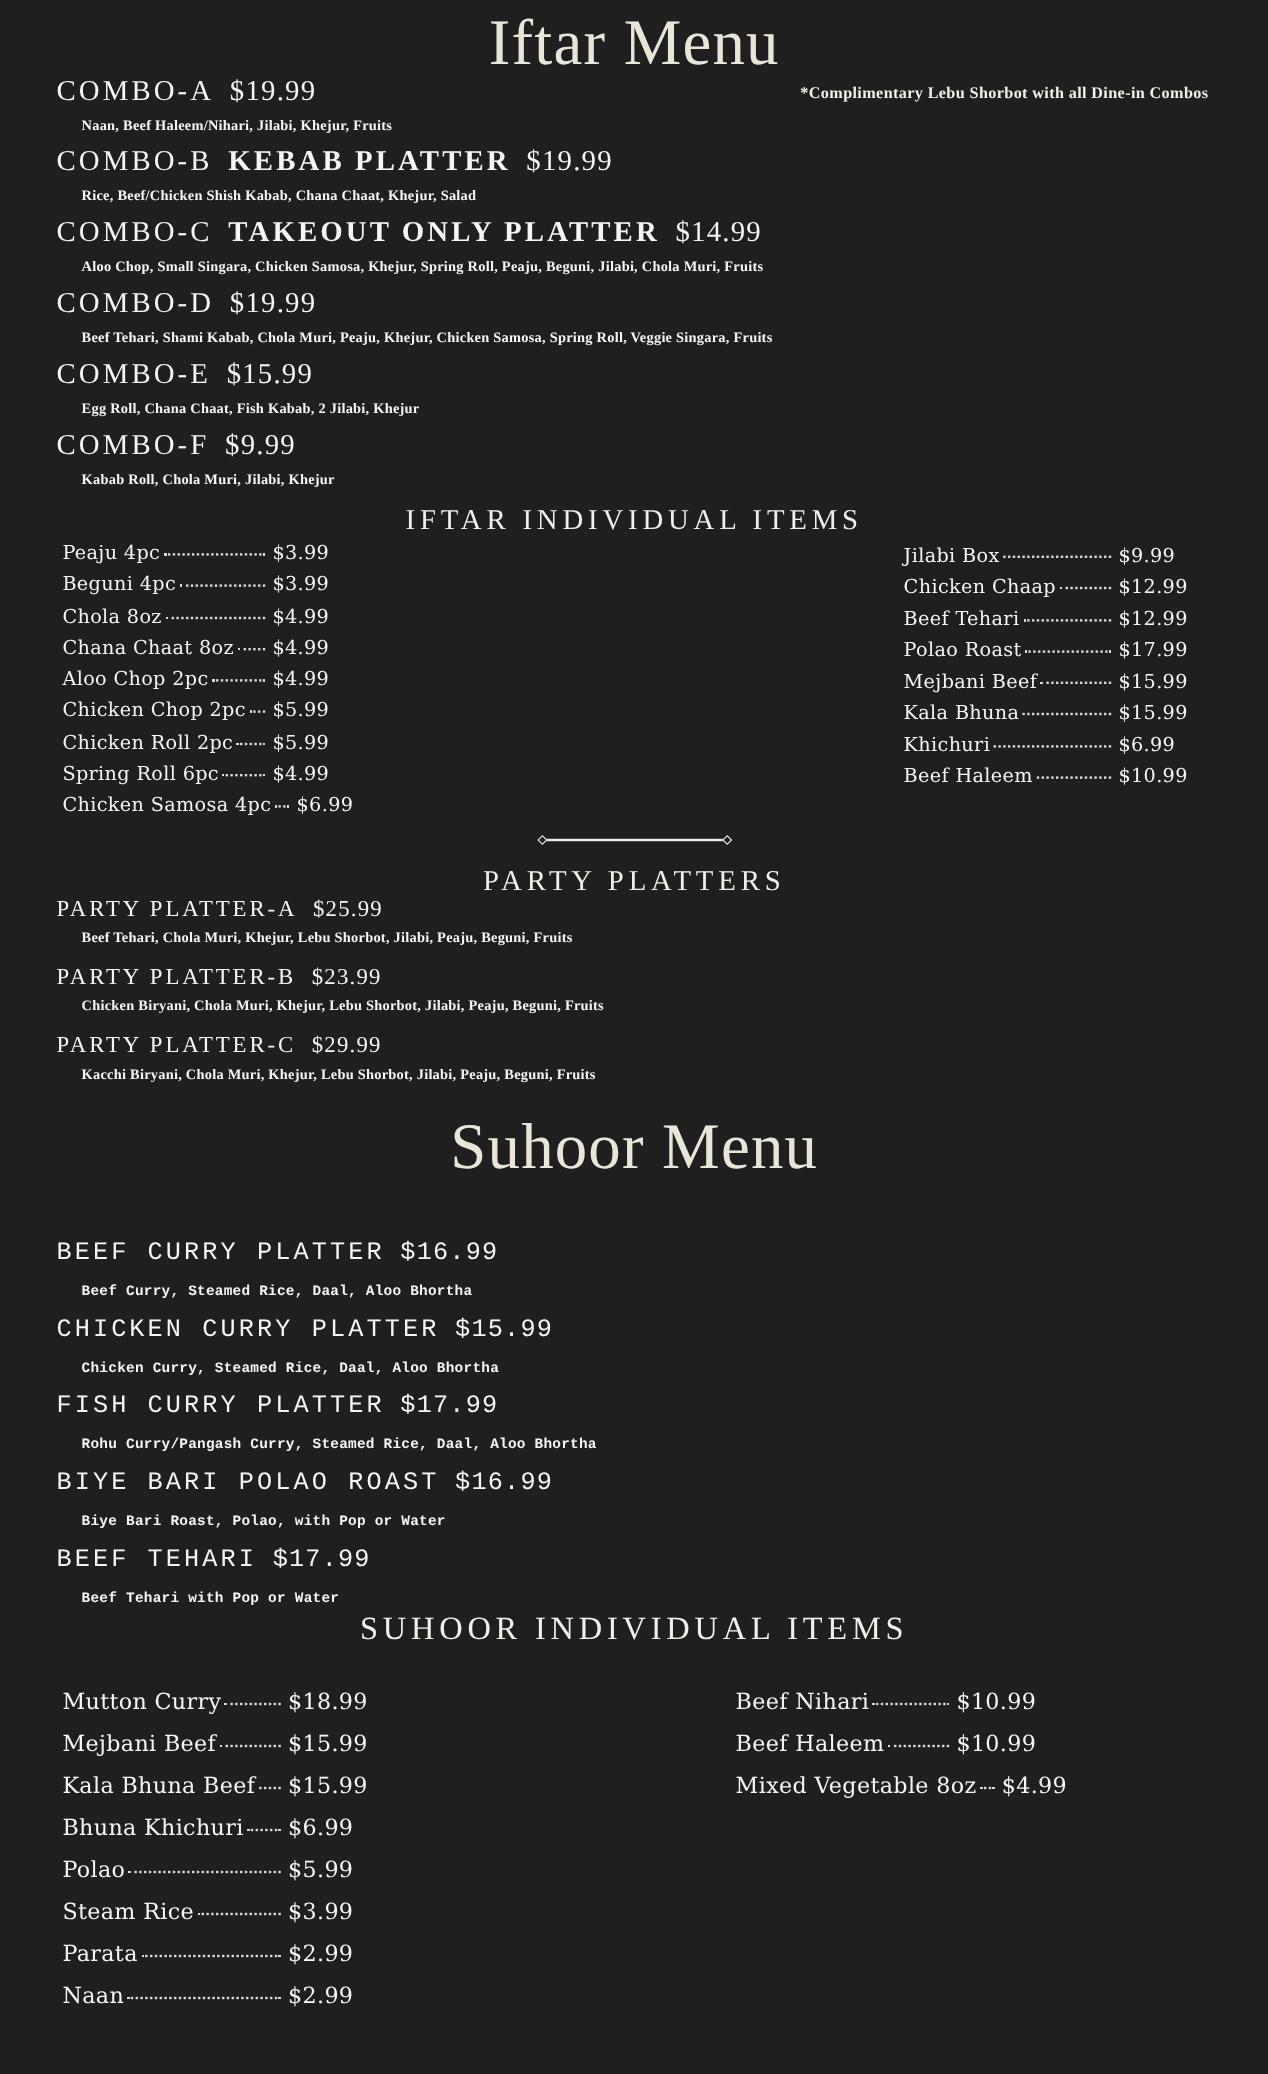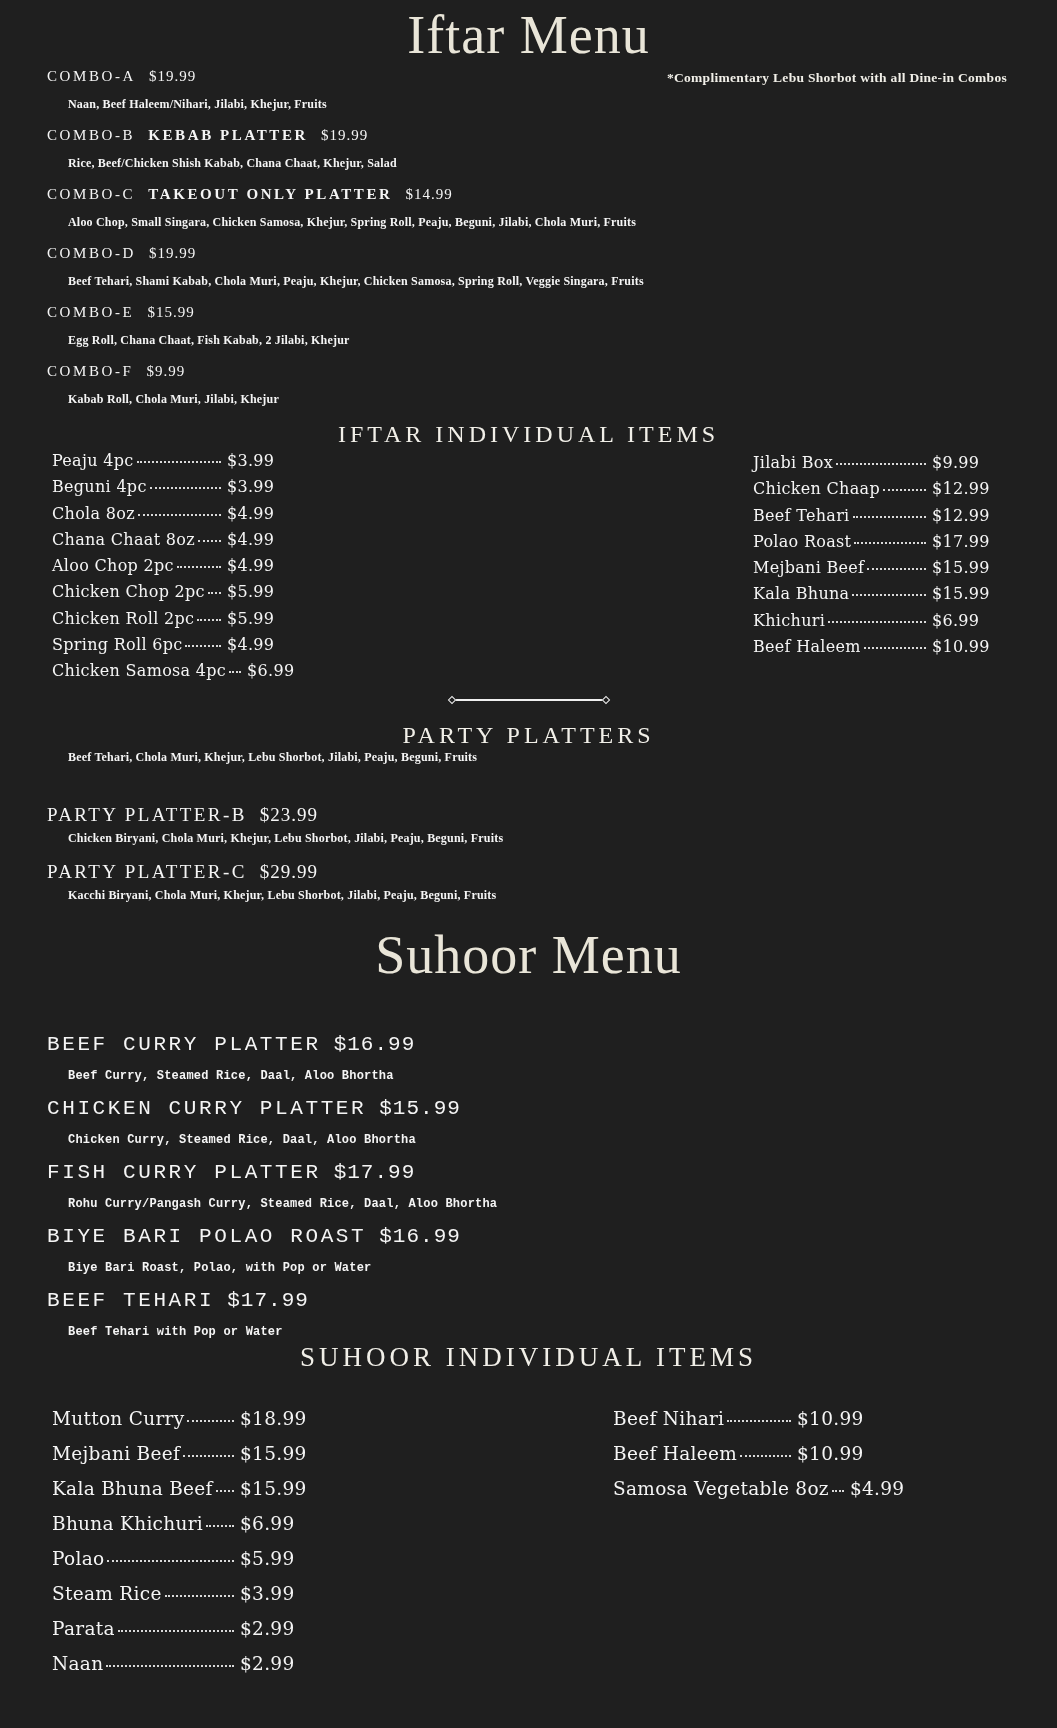--- a/index.html
+++ b/index.html
@@ -40,21 +40,21 @@
   }
   
   .block{position:absolute;left:47px;right:30px;}
   .combos{top:63px;}
   .party-list{top:746px;}
   .suhoor-list{top:1032px;font-family:Liberation Mono, monospace;}
   .combo{height:59px;}
   .pplatter{height:57px;}
   .splatter{height:64px;}
   .combo-heading{
-    font-size:15px;line-height:26px;
+    font-size:24px;line-height:26px;
     letter-spacing:2.6px;
     color:var(--text);
     white-space:nowrap;
   }
   .pplatter .combo-heading{font-size:19px;line-height:24px;letter-spacing:2.4px;}
   .splatter .combo-heading{font-size:21px;line-height:26px;letter-spacing:2.6px;}
   .combo-label{margin-right:13px;}
   .combo-name{font-weight:bold;margin-right:13px;}
   .combo-name:empty{display:none;}
   .combo-price{letter-spacing:1px;}
@@ -269,20 +269,21 @@
     <span class="diamond"></span>
     <span class="dline"></span>
     <span class="diamond"></span>
   </div>
 
   <div class="section-heading party-heading">PARTY PLATTERS</div>
 
   <div class="block party-list">
 
       <div class="pplatter">
+        <div class="combo-heading"><span class="combo-label">PARTY PLATTER-A</span><span class="combo-price">$25.99</span></div>
         <div class="combo-desc">Beef Tehari, Chola Muri, Khejur, Lebu Shorbot, Jilabi, Peaju, Beguni, Fruits</div>
       </div>
 
       <div class="pplatter">
         <div class="combo-heading"><span class="combo-label">PARTY PLATTER-B</span><span class="combo-price">$23.99</span></div>
         <div class="combo-desc">Chicken Biryani, Chola Muri, Khejur, Lebu Shorbot, Jilabi, Peaju, Beguni, Fruits</div>
       </div>
 
       <div class="pplatter">
         <div class="combo-heading"><span class="combo-label">PARTY PLATTER-C</span><span class="combo-price">$29.99</span></div>
@@ -384,20 +385,20 @@
         <span class="mprice">$10.99</span>
       </div>
 
       <div class="mrow">
         <span class="mname">Beef Haleem</span>
         <span class="dots"></span>
         <span class="mprice">$10.99</span>
       </div>
 
       <div class="mrow">
-        <span class="mname">Samosa Vegetable 8oz</span>
+        <span class="mname">Mixed Vegetable 8oz</span>
         <span class="dots"></span>
         <span class="mprice">$4.99</span>
       </div>
 
   </div>
 
 </div>
 
 </body></html>

